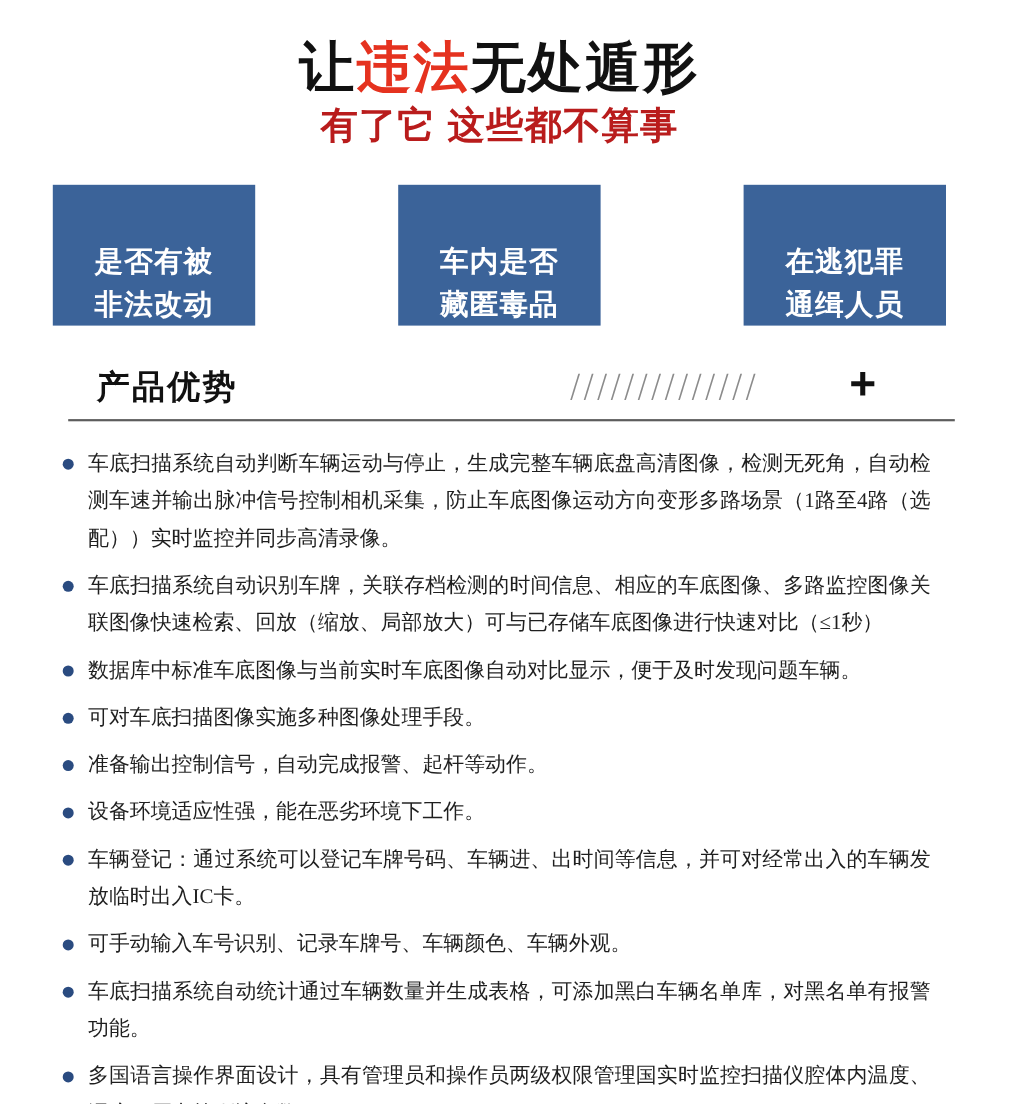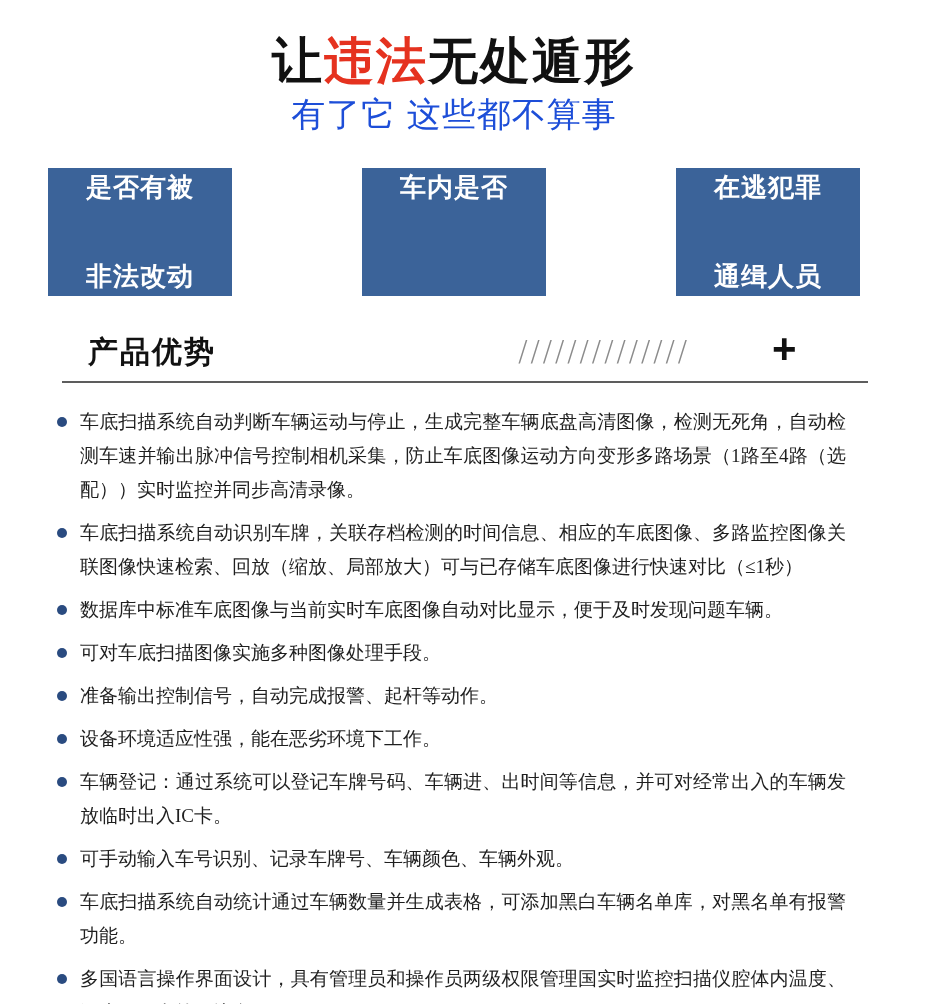--- a/index.html
+++ b/index.html
@@ -19,39 +19,39 @@
     font-size:50px;
     font-weight:900;
     letter-spacing:2px;
     line-height:58px;
     color:#111;
   }
   .hero h1 .hl{ color:var(--accent-red,#e5321f); }
   .hero h2{
     margin:4px 0 0 0;
     font-size:34px;
-    font-weight:400;
+    font-weight:700;
     letter-spacing:1px;
     line-height:40px;
-    color:#1d4ed8;
+    color:#b91c1c;
   }
   
   .boxes{
     margin:34px 48px 0 48px;
     display:flex;
     justify-content:space-between;
   }
   .box{
     width:184px;height:128px;
     background:var(--box-blue,#3b6399);
     color:#fff;
     display:flex;
     flex-direction:column;
     align-items:center;
-    justify-content:space-between;
+    justify-content:flex-end;
     text-align:center;
     font-size:26px;
     font-weight:600;
     line-height:39px;
     letter-spacing:1px;
   }
   
   .section-head{
     margin:36px 0 0 0;
     height:40px;
@@ -114,20 +114,21 @@
     <h2>有了它 这些都不算事</h2>
   </div>
 
   <div class="boxes">
     <div class="box">
       <span>是否有被</span>
       <span>非法改动</span>
     </div>
     <div class="box">
       <span>车内是否</span>
+      <span>藏匿毒品</span>
     </div>
     <div class="box">
       <span>在逃犯罪</span>
       <span>通缉人员</span>
     </div>
   </div>
 
   <div class="section-head">
     <span class="title">产品优势</span>
     <span class="slashes">//////////////</span>

